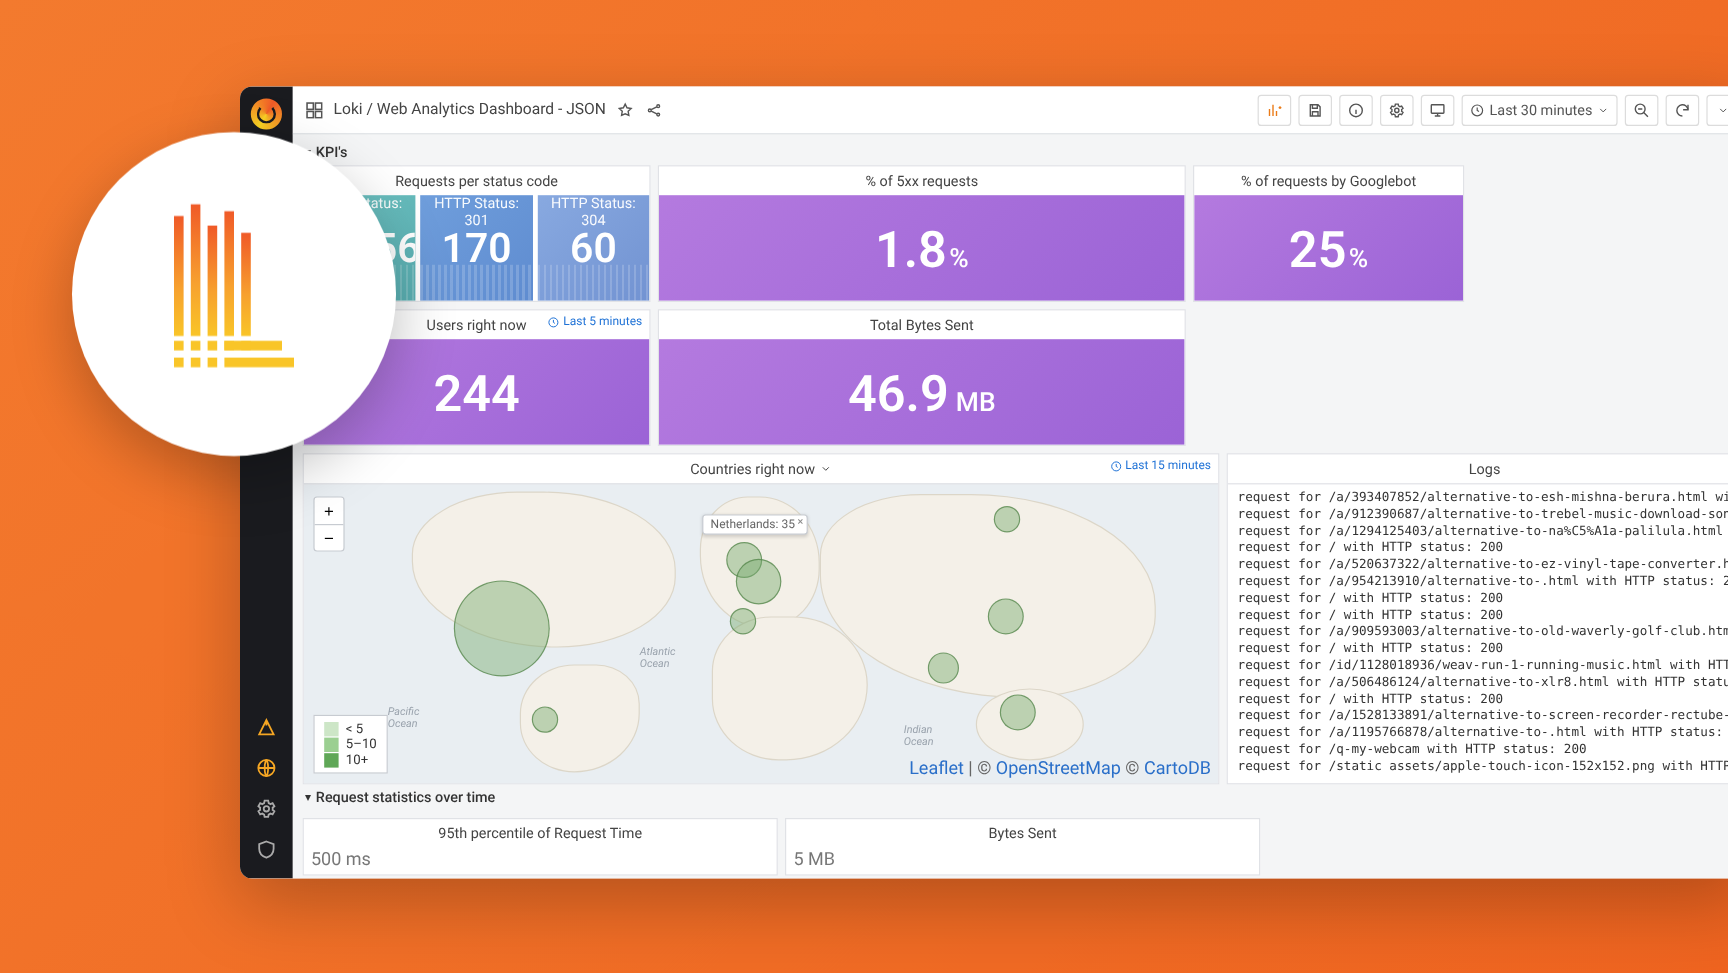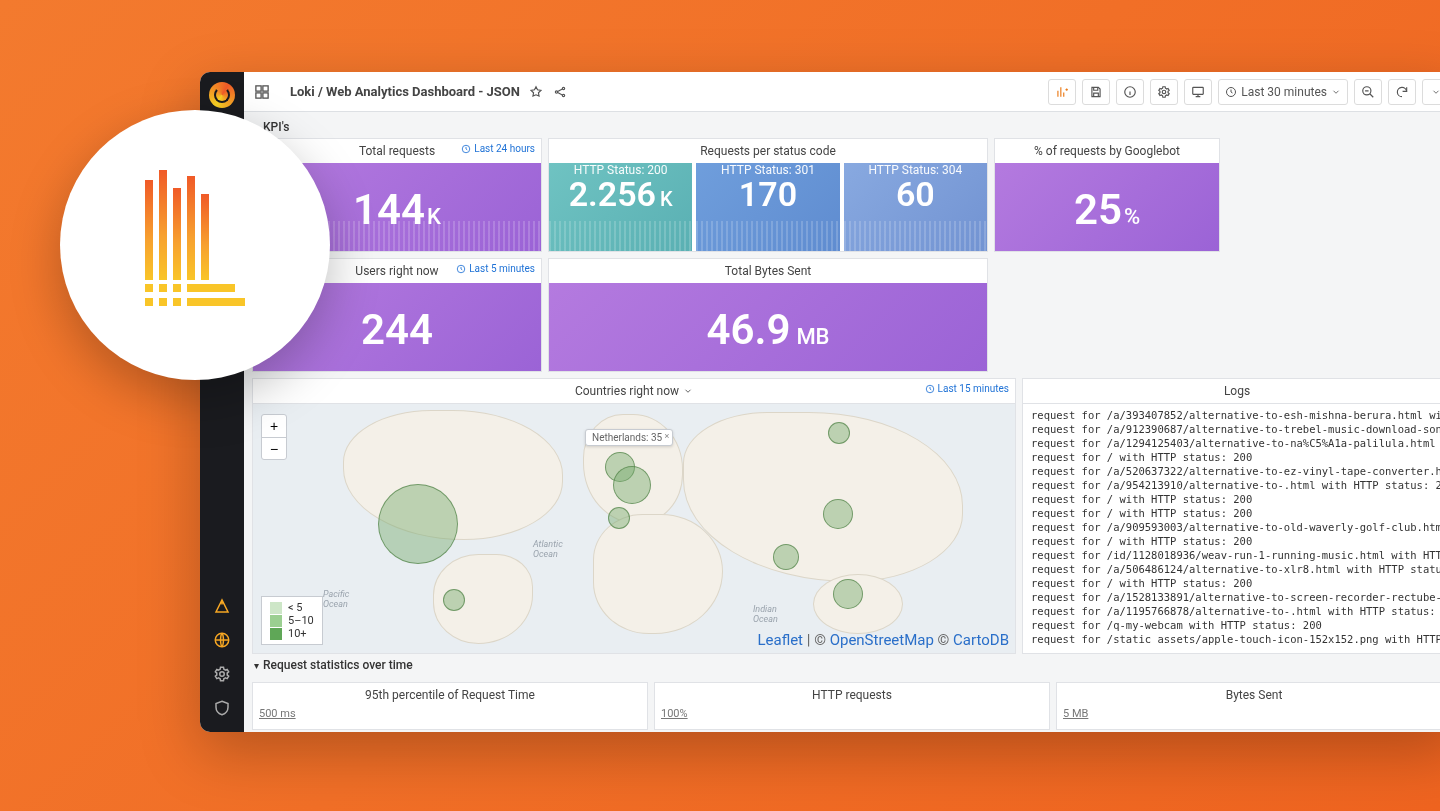--- a/index.html
+++ b/index.html
@@ -53,21 +53,21 @@
     background: #fff;
     border-bottom: 1px solid #dde0e4;
     display: flex;
     align-items: center;
     padding: 0 10px;
     gap: 10px;
     font-size: 13px;
     color: #444;
   }
   .topbar-left { display: flex; align-items: center; gap: 8px; }
-  .topbar-title { font-weight: 700; margin-left: 12px; }
+  .topbar-title { font-weight: 400; }
   .topbar-icon { width: 16px; height: 16px; display: inline-flex; align-items:center; justify-content:center; color: #555; }
   .topbar-spacer { flex: 1; }
   .topbar-right { display: flex; align-items: center; gap: 6px; }
   .tbtn {
     height: 26px; min-width: 28px;
     border: 1px solid #dcdcdc; border-radius: 3px;
     background: #fff; display: inline-flex; align-items: center; justify-content: center;
     padding: 0 6px; font-size: 12px; color: #555; gap: 4px;
   }
   .tbtn.orange { color: #eb7b18; }
@@ -151,21 +151,21 @@
 
   .logs-panel .logs-body {
     height: 250px; overflow: auto; padding: 4px 8px; font-family: ui-monospace, Menlo, Consolas, monospace;
     font-size: 10.5px; color: #333; border-top:1px solid #e0e2e6;
   }
   .logs-body .line { white-space: nowrap; padding: 1px 0; }
 
   
   .stats-row { display: grid; grid-template-columns: 1fr 1fr 1fr; gap: 6px; margin-top: 6px; }
   .stats-row .panel { height: 48px; }
-  .axis-hint { font-size: 11px; color: #777; padding-left: 6px; text-decoration: underline; }
+  .axis-hint { font-size: 15px; color: #777; padding-left: 6px; }
 
   
   .loki-badge {
     position: absolute; left: 60px; top: 110px; width: 270px; height: 270px; border-radius: 50%;
     background: #fff; box-shadow: 0 18px 50px rgba(0,0,0,0.25);
     display:flex; align-items:center; justify-content:center;
   }
   .loki-svg { width: 140px; height: 150px; }
 
   
@@ -297,36 +297,20 @@
 
     <div class="content">
 
       <div class="section-header">
         <span class="chev">▾</span>
         <span>KPI's</span>
       </div>
 
       <div class="kpi-grid">
 
-        <div class="panel">
-          <div class="panel-title">
-            <span>Total requests</span>
-            <span class="badge">
-              <svg viewBox="0 0 24 24" width="10" height="10" fill="none" stroke="currentColor" stroke-width="2">
-                  <circle cx="12" cy="12" r="9"></circle>
-                  <path d="M12 7v5l3 2"></path>
-                </svg>
-              <span>Last 24 hours</span>
-            </span>
-          </div>
-          <div class="bigstat h88 cent">
-            <div><span class="val">144</span><span class="unit">K</span></div>
-            <div class="spark"></div>
-          </div>
-        </div>
 
         <div class="panel" style="display:flex;flex-direction:column;">
           <div class="panel-title">
               <span>Requests per status code</span>
             </div>
           <div class="status-grid" style="grid-template-rows:88px;">
             <div class="status-tile c-teal">
               <div class="lbl">HTTP Status: 200</div>
               <div><span class="val">2.256</span> <span class="unit">K</span></div>
               <div class="spark"></div>
@@ -337,20 +321,28 @@
               <div class="spark"></div>
             </div>
             <div class="status-tile c-blue2">
               <div class="lbl">HTTP Status: 304</div>
               <div><span class="val">60</span></div>
               <div class="spark"></div>
             </div>
           </div>
         </div>
 
+        <div class="panel">
+          <div class="panel-title">
+              <span>% of 5xx requests</span>
+            </div>
+          <div class="bigstat h88 cent">
+            <div><span class="val">1.8</span><span class="unit">%</span></div>
+          </div>
+        </div>
 
         <div class="panel">
           <div class="panel-title">
               <span>% of requests by Googlebot</span>
             </div>
           <div class="bigstat h88 cent">
             <div><span class="val">25</span><span class="unit">%</span></div>
           </div>
         </div>
       </div>
@@ -481,26 +473,20 @@
       </div>
       <div class="stats-row">
         <div class="panel">
           <div class="panel-title">
               <span>95th percentile of Request Time</span>
             </div>
           <div class="axis-hint">500 ms</div>
         </div>
         <div class="panel">
           <div class="panel-title">
-              <span>HTTP requests</span>
-            </div>
-          <div class="axis-hint">100%</div>
-        </div>
-        <div class="panel">
-          <div class="panel-title">
               <span>Bytes Sent</span>
             </div>
           <div class="axis-hint">5 MB</div>
         </div>
       </div>
 
     </div>
   </div>
 </div>
 

